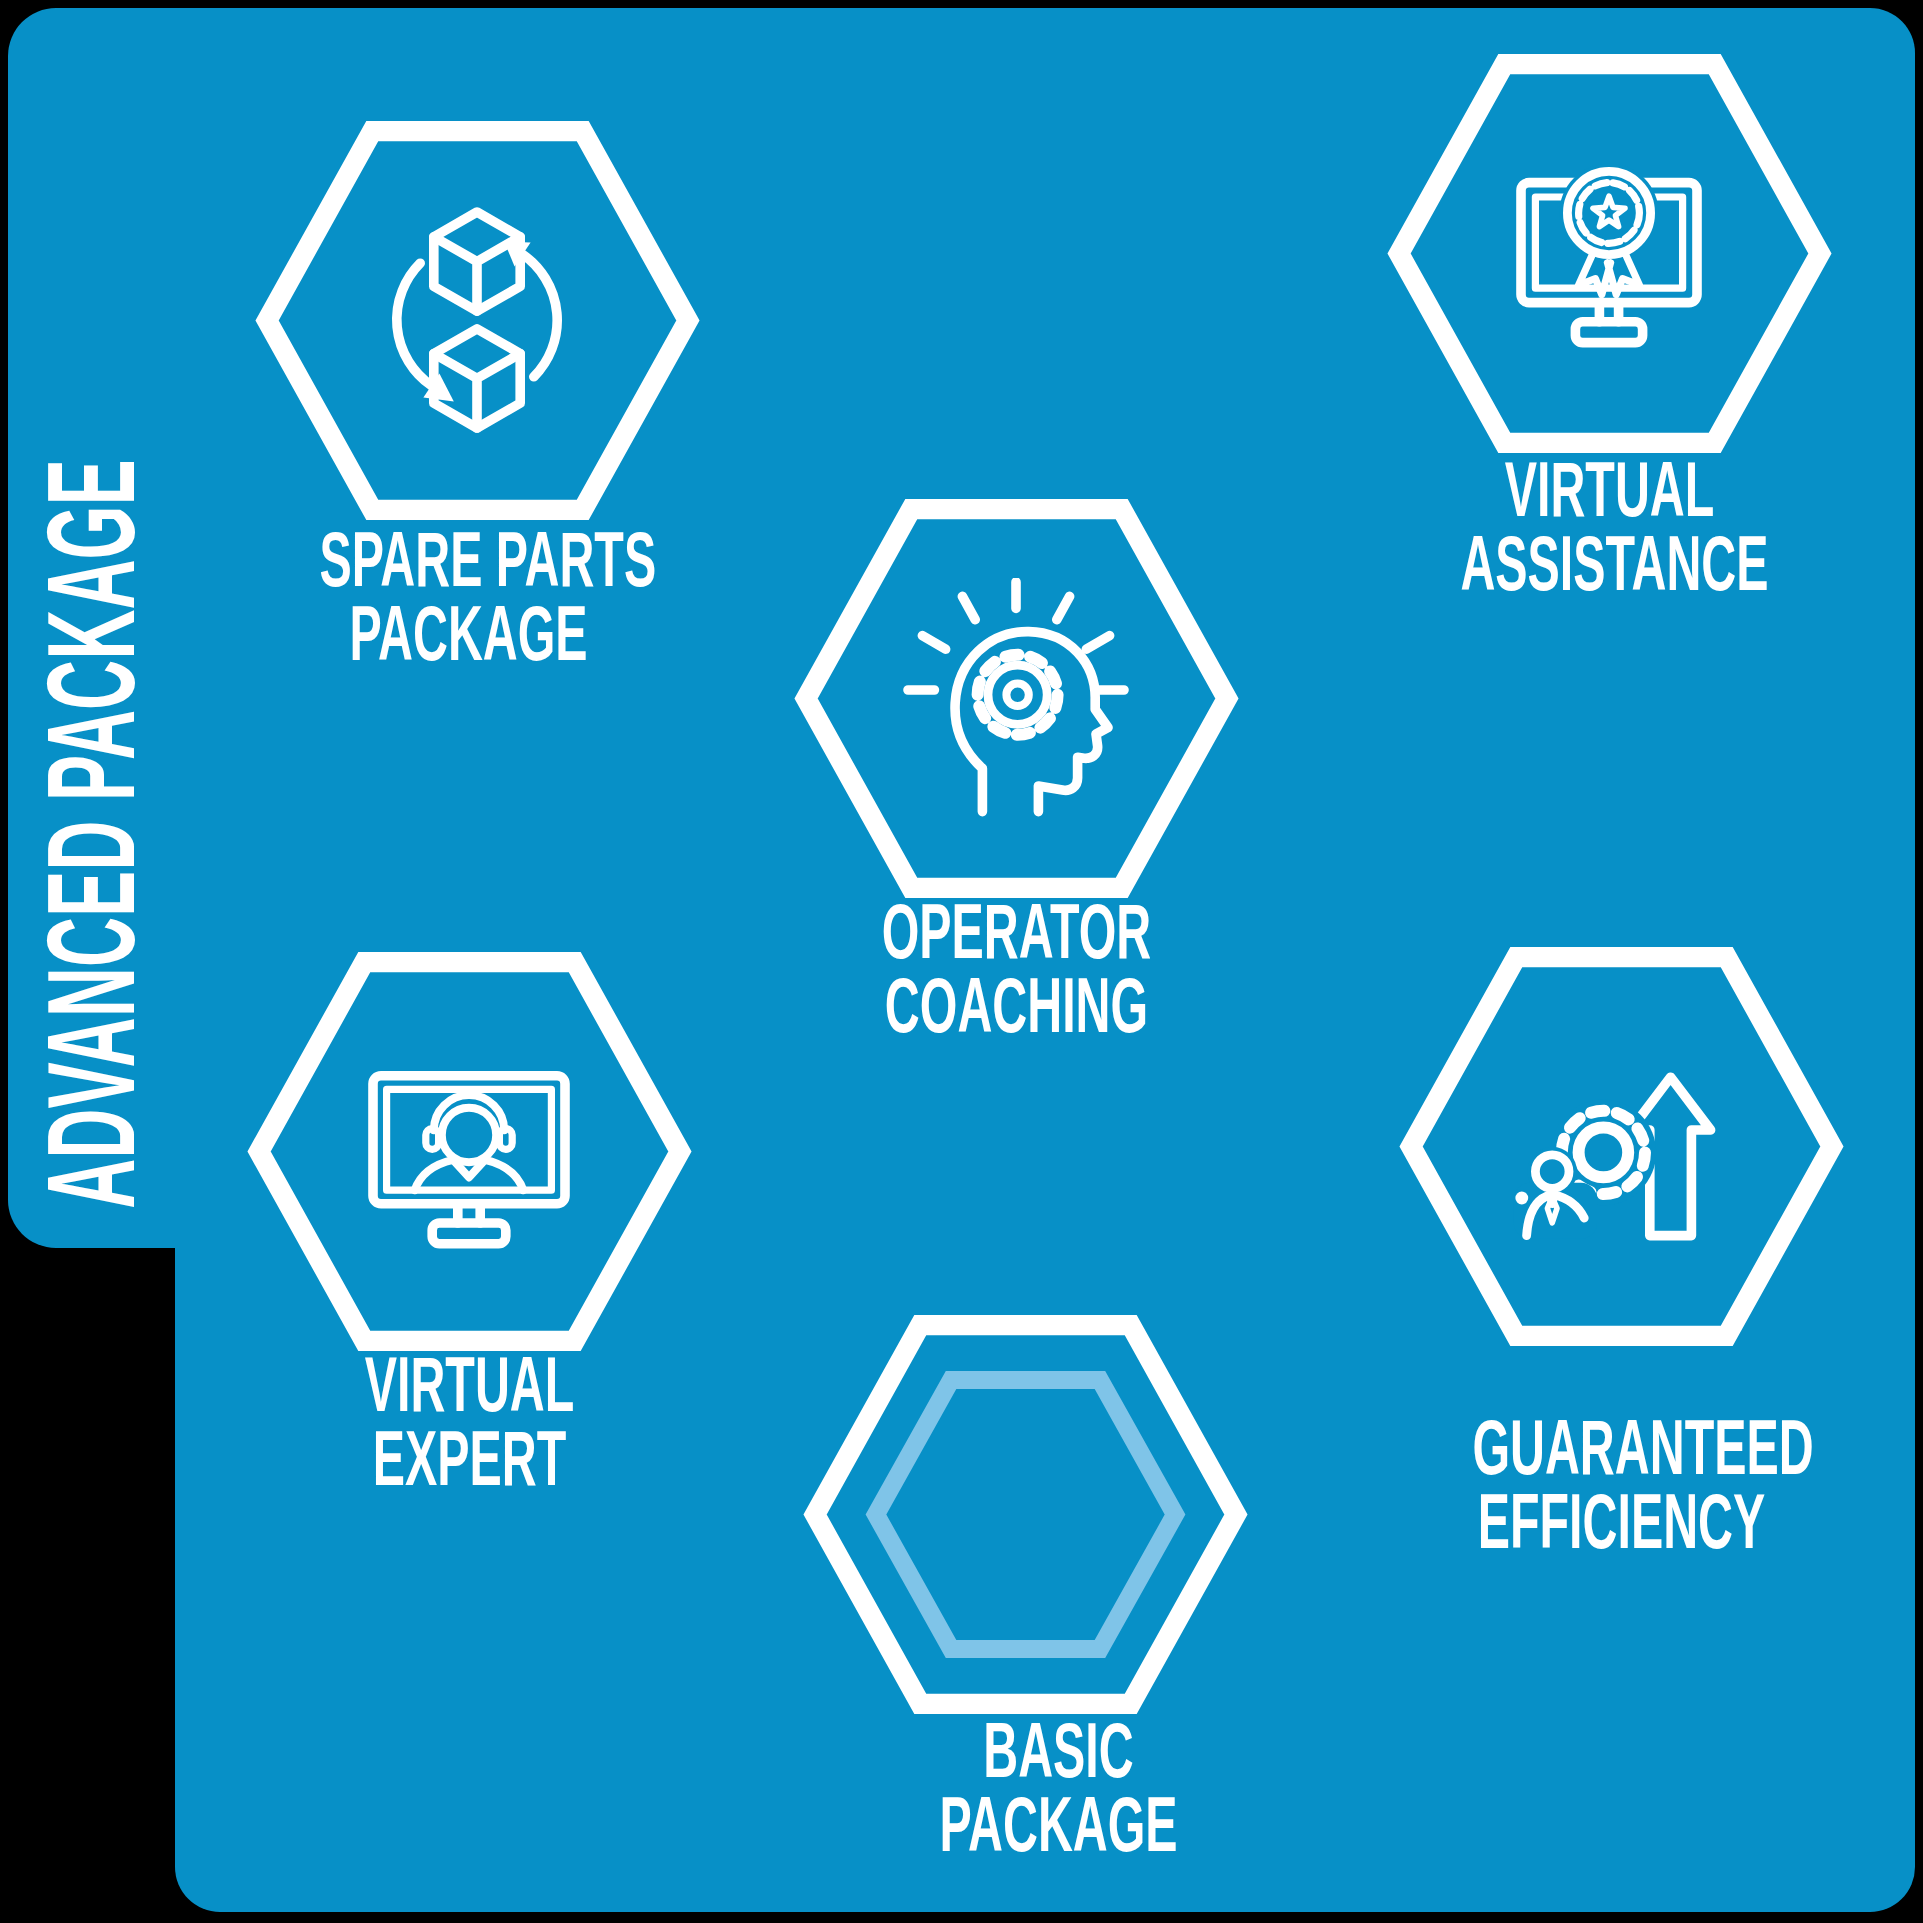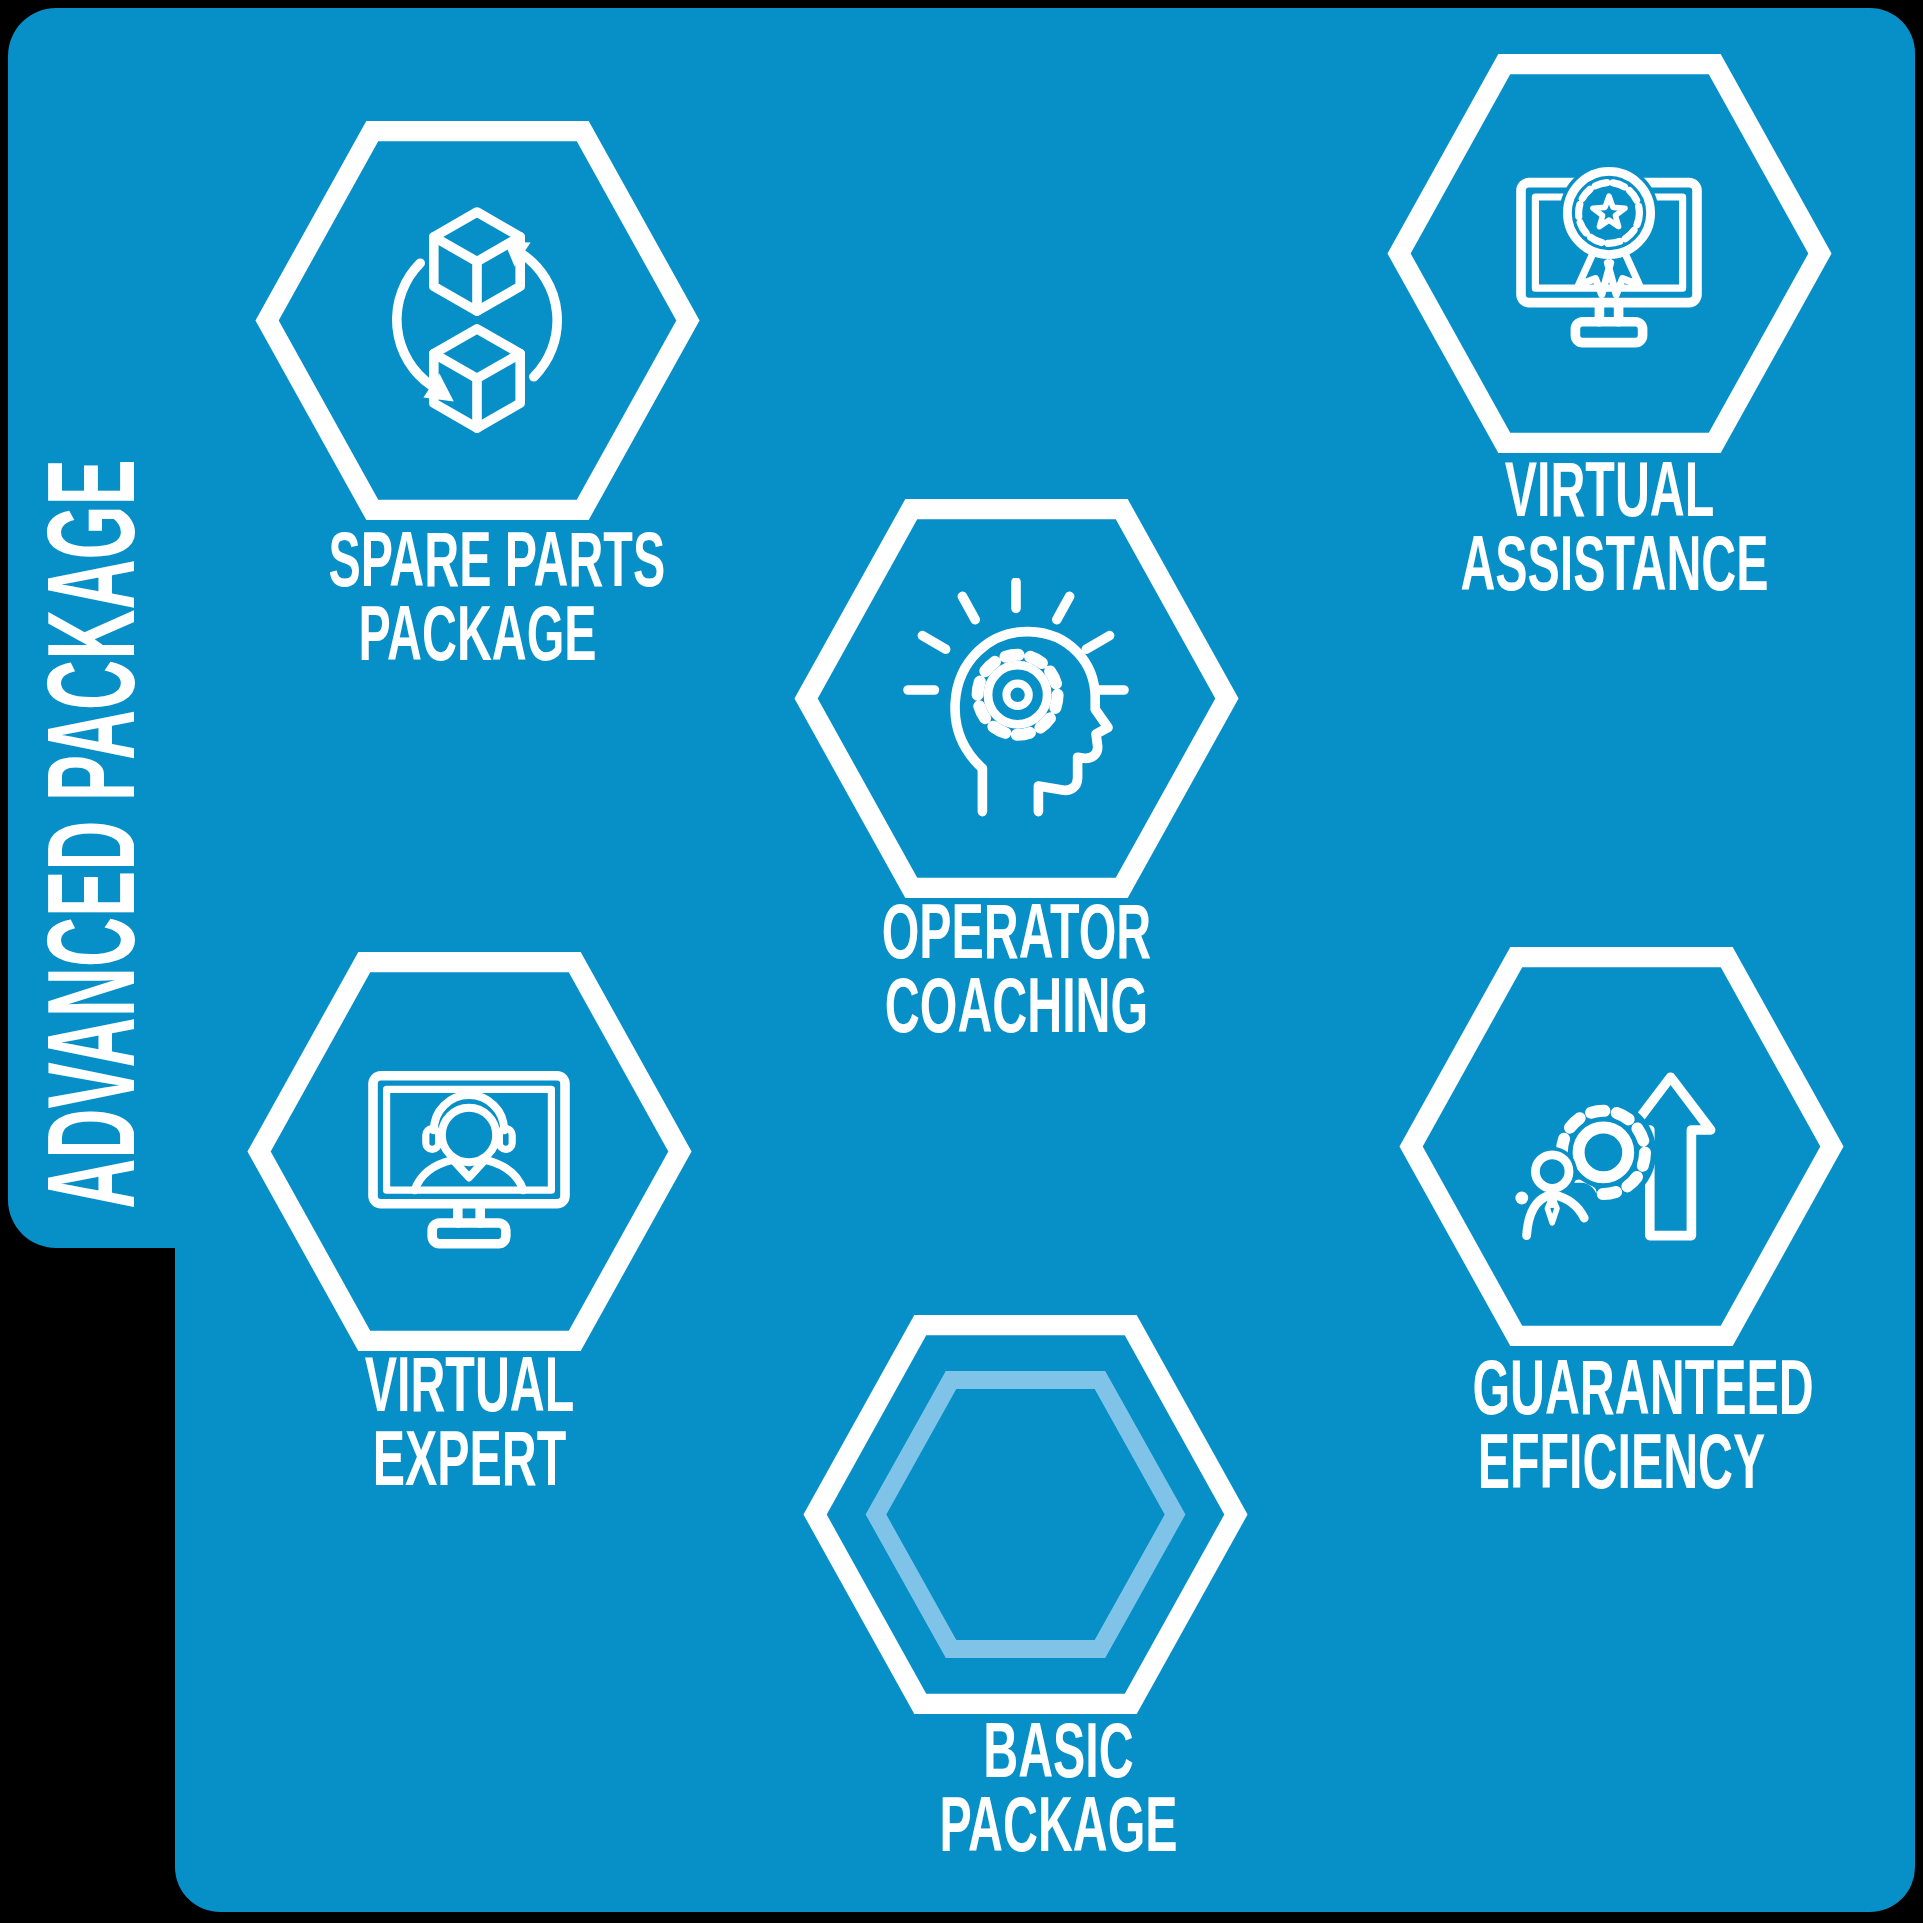--- a/index.html
+++ b/index.html
@@ -63,21 +63,21 @@
     <polygon class="st" points="150,15 204,46 204,108 150,139 96,108 96,46"></polygon>
     <path class="st" d="M96,46 L150,77 L204,46 M150,77 L150,139"></path>
     <polygon class="st" points="150,161 204,192 204,254 150,285 96,254 96,192"></polygon>
     <path class="st" d="M96,192 L150,223 L204,192 M150,223 L150,285"></path>
     <path class="st" d="M79,79 A100,100 0 0 0 93,232"></path>
     <polygon class="solid" points="121,252 83,247 103,217"></polygon>
     <path class="st" d="M221,221 A100,100 0 0 0 207,68"></path>
     <polygon class="solid" points="184,52 217,53 197,83"></polygon>
   </svg>
 </div>
-<div class="hex-label" style="left:237px;top:522px;">
+<div class="hex-label" style="left:228px;top:522px;">
   <span class="line">SPARE PARTS</span>
   <span class="line">PACKAGE</span>
 </div>
 
 <div class="hex-card" style="left:1369px;top:43px;">
   <svg class="hex-outline" viewBox="0 0 640 560">
     <polygon points="600,280 460,28 180,28 40,280 180,532 460,532"></polygon>
   </svg>
   <svg class="icon" viewBox="0 0 300 300">
     <rect class="st" x="40" y="62" width="220" height="150" rx="10"></rect>
@@ -144,21 +144,21 @@
     <circle class="st" style="stroke-width:15px" cx="128" cy="158" r="52" stroke-dasharray="17 15.7"></circle>
     <circle class="st" style="stroke-width:15px" cx="128" cy="158" r="31"></circle>
     <rect class="mask" x="16" y="196" width="104" height="70" rx="20"></rect>
     <circle class="mask" cx="64" cy="182" r="31"></circle>
     <circle class="st" style="stroke-width:11px" cx="64" cy="182" r="21"></circle>
     <path class="st" style="stroke-width:11px" d="M32,262 C34,232 44,216 62,211 L64,222 L66,211 C84,215 96,224 104,240"></path>
     <path class="st" style="stroke-width:7px" d="M64,214 L58,228 L64,246 L70,228 Z"></path>
     <circle class="solid" cx="26" cy="215" r="8"></circle>
   </svg>
 </div>
-<div class="hex-label" style="left:1381px;top:1350px;">
+<div class="hex-label" style="left:1381px;top:1410px;">
   <span class="line">GUARANTEED</span>
   <span class="line">EFFICIENCY</span>
 </div>
 
 <div class="hex-card" style="left:785px;top:1304px;">
   <svg class="hex-outline" viewBox="0 0 640 560">
     <polygon points="600,280 460,28 180,28 40,280 180,532 460,532"></polygon>
   </svg>
   <svg class="hex-outline inner-hex" viewBox="0 0 640 560">
     <polygon points="519,280 419,101 221,101 121,280 221,459 419,459"></polygon>

